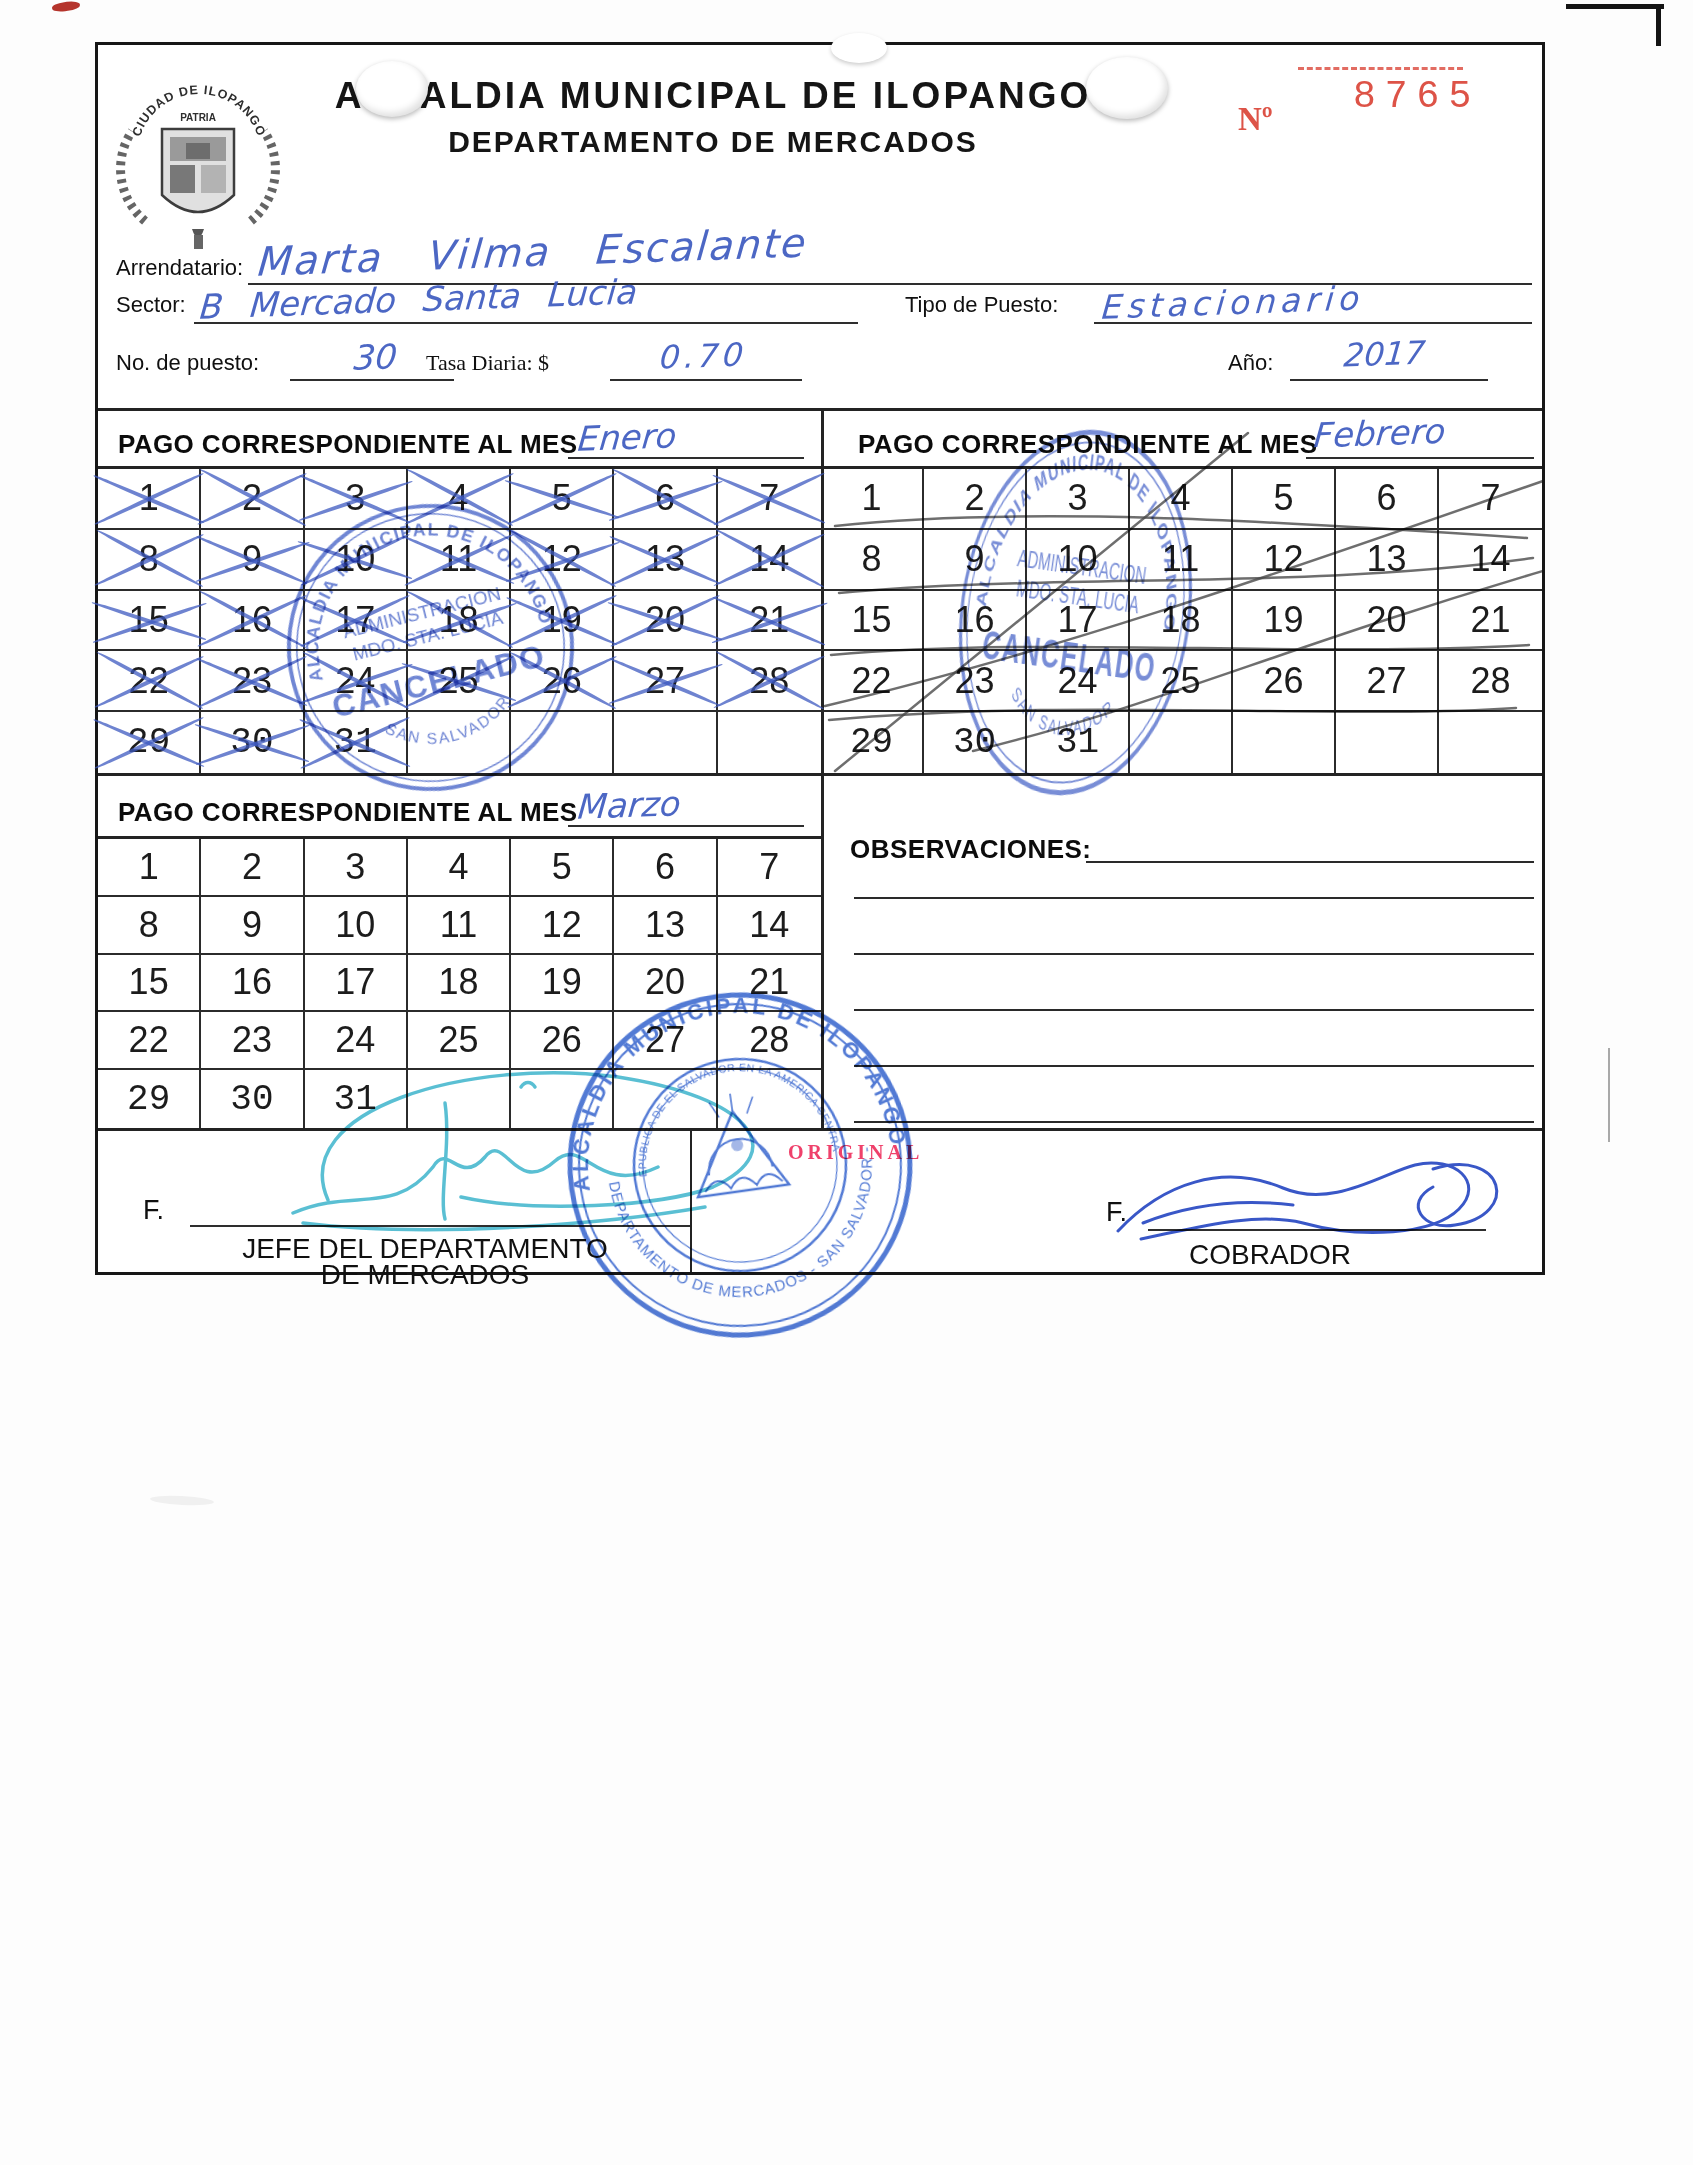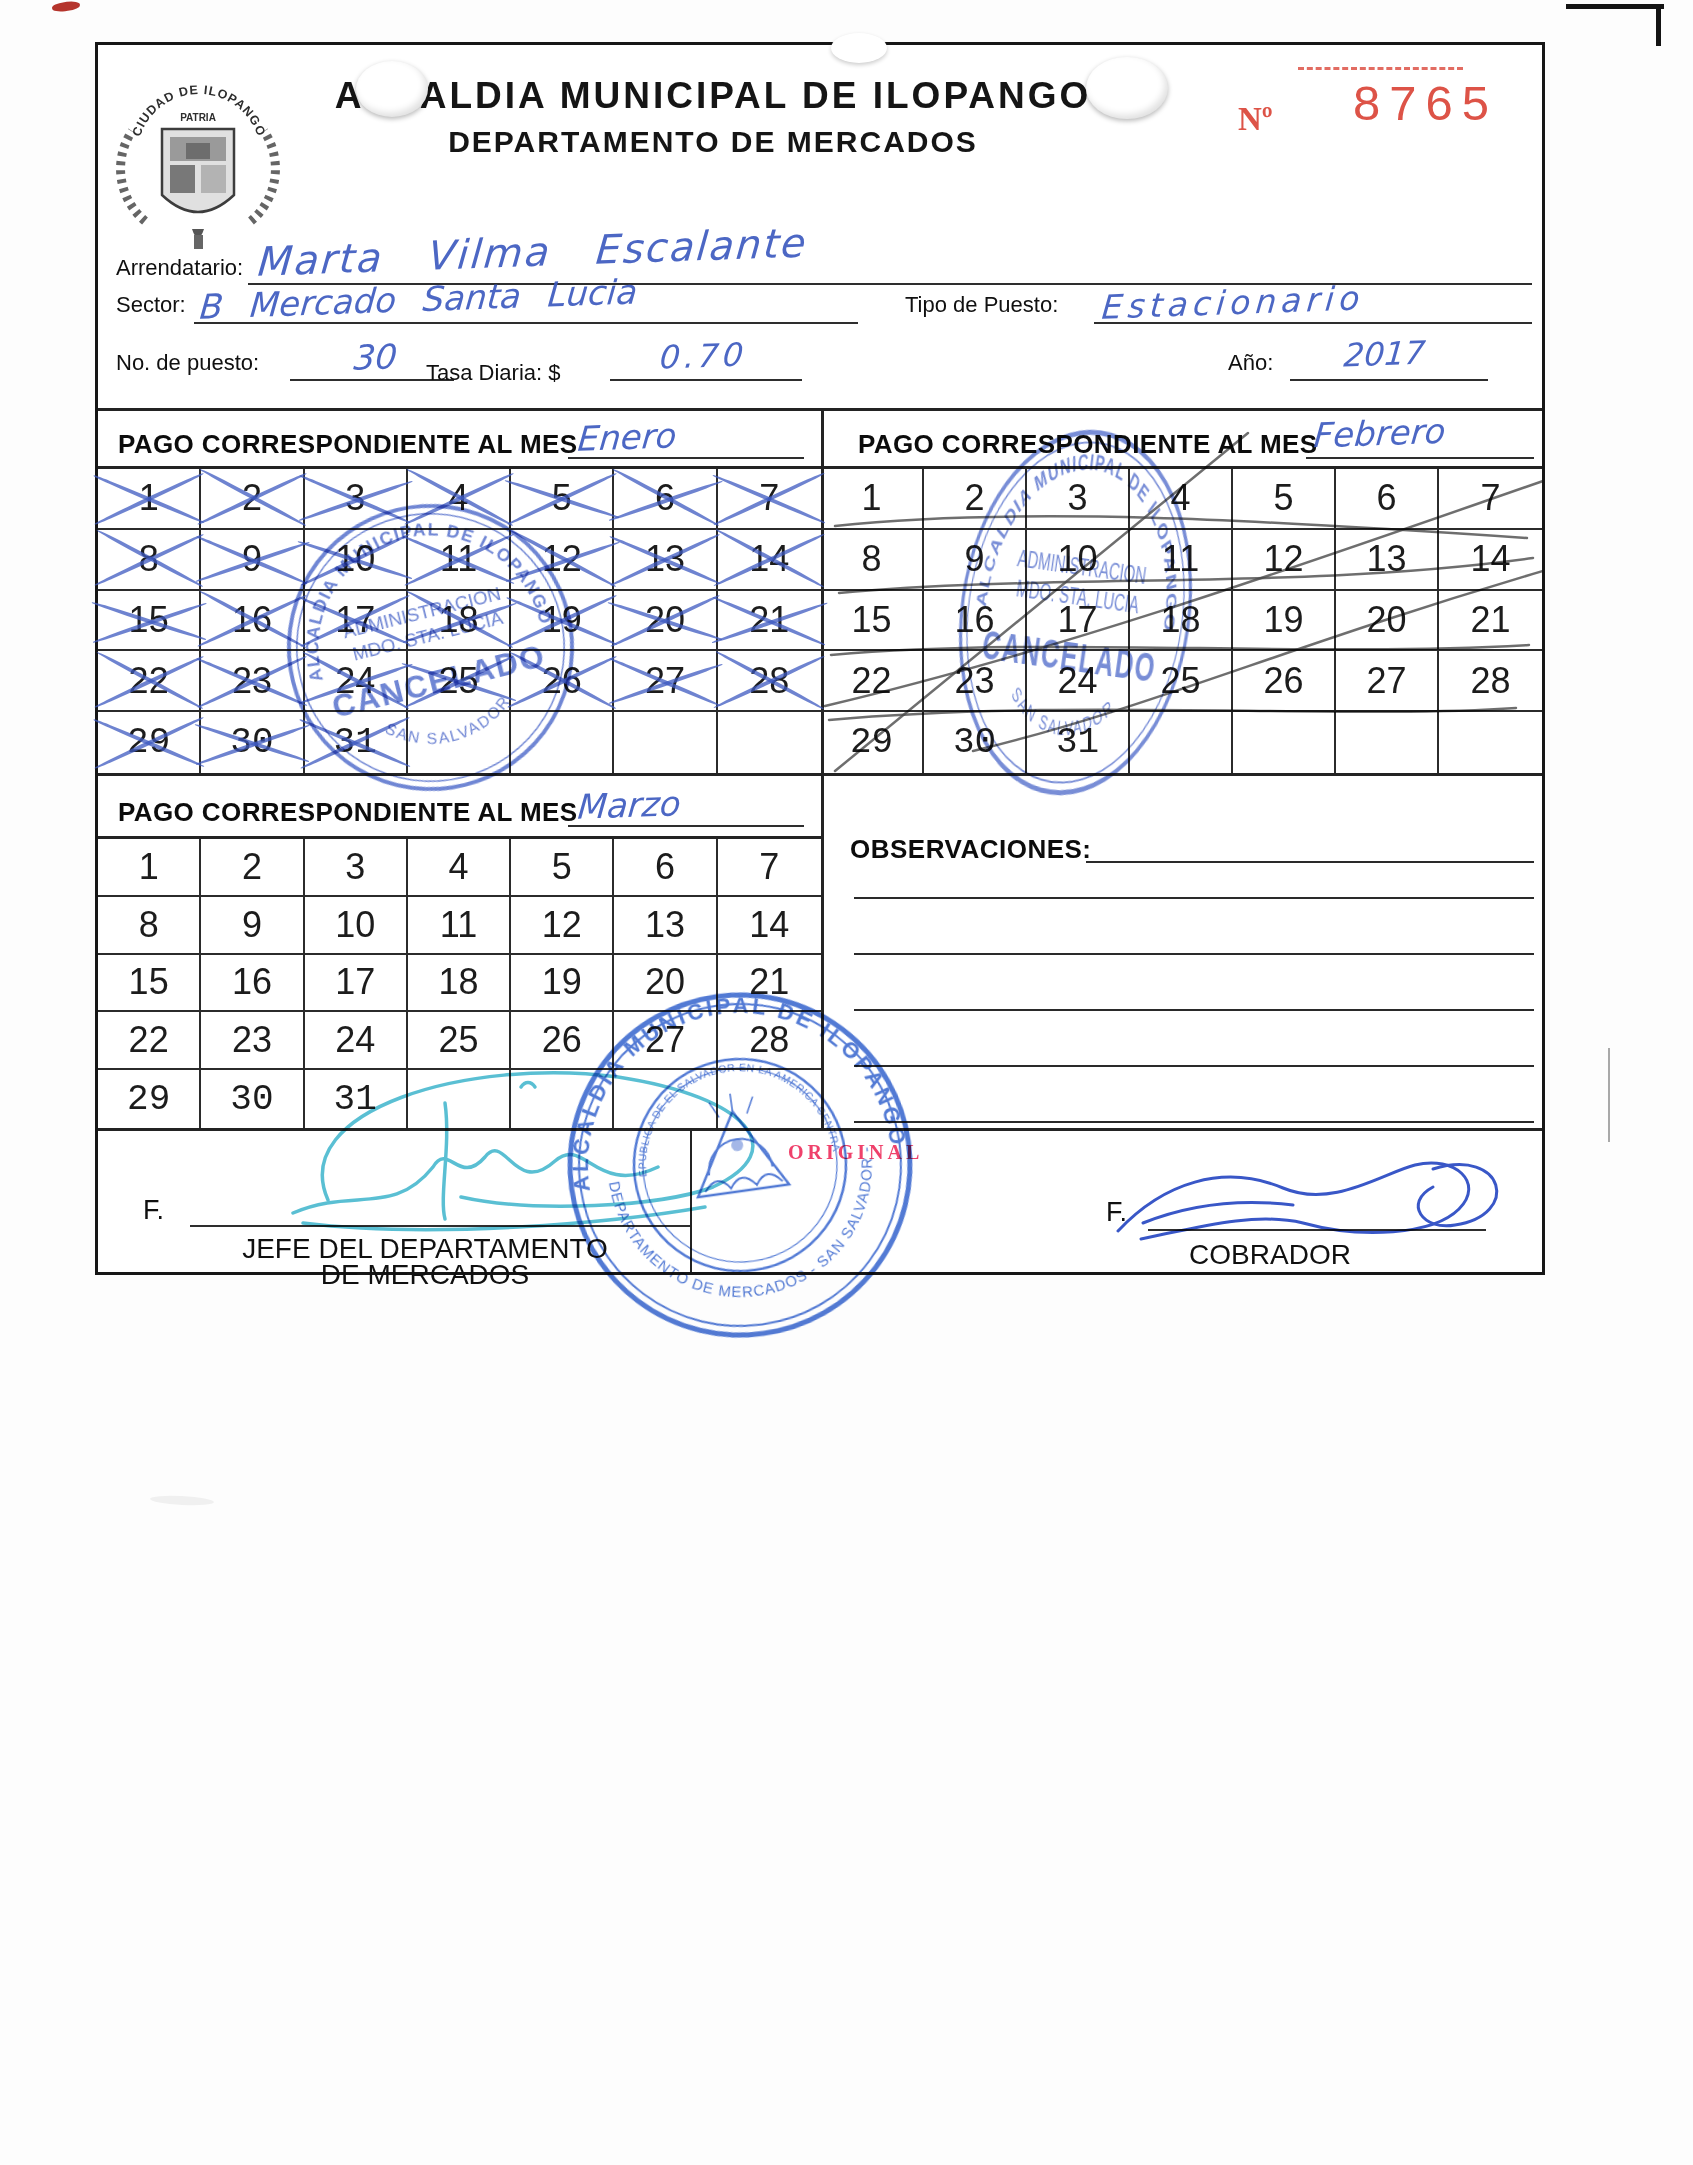--- a/index.html
+++ b/index.html
@@ -15,21 +15,21 @@
   
   .t1{font-size:37px;font-weight:700;letter-spacing:3px;white-space:nowrap;}
   .t2{font-size:30px;font-weight:700;letter-spacing:2px;margin-top:8px;white-space:nowrap;}
   .lbl{position:absolute;font-size:22px;color:#101010;white-space:nowrap;}
   .cal-head{position:absolute;font-size:26px;font-weight:700;letter-spacing:.4px;white-space:nowrap;color:#0c0c0c;}
   .obs-lbl{position:absolute;font-size:26px;font-weight:600;letter-spacing:.5px;color:#0c0c0c;}
   .foot-lbl{position:absolute;font-size:28px;color:#101010;text-align:center;}
   .f-mark{position:absolute;font-size:27px;color:#101010;}
   .numlabel{position:absolute;font-family:"Liberation Serif",serif;font-weight:700;font-size:33px;
             color:var(--number_red);}
-  .numval{position:absolute;font-family:Liberation Sans, sans-serif;font-size:49px;letter-spacing:9px;
+  .numval{position:absolute;font-family:Liberation Mono, monospace;font-size:38px;letter-spacing:9px;
           color:var(--number_red);filter:blur(.3px);}
   .numdash{position:absolute;border-top:3px dashed var(--number_red);width:165px;opacity:.85;}
   .original{position:absolute;font-family:"Liberation Serif",serif;font-weight:700;font-size:20px;
             letter-spacing:4px;color:var(--original_pink);filter:blur(.3px);}
   
   .hw{position:absolute;font-family:"DejaVu Sans",sans-serif;font-style:italic;color:var(--ink_blue);
       transform:rotate(-2deg) skewX(-7deg);white-space:nowrap;opacity:.93;}
   
   .cal-grid{position:absolute;display:grid;grid-template-columns:repeat(7,1fr);
             grid-template-rows:repeat(5,1fr);border-top:3px solid #232323;box-sizing:border-box;}
@@ -109,21 +109,21 @@
     <div class="hw" style="left:102px;top:234px;font-size:34px;word-spacing:16px;">B Mercado Santa Lucia</div>
 
     <div class="lbl" style="left:807px;top:247px;">Tipo de Puesto:</div>
     <div class="fldline" style="left:996px;top:277px;width:438px;"></div>
     <div class="hw" style="left:1004px;top:238px;font-size:33px;letter-spacing:5px;">Estacionario</div>
 
     <div class="lbl" style="left:18px;top:305px;">No. de puesto:</div>
     <div class="fldline" style="left:192px;top:334px;width:164px;"></div>
     <div class="hw" style="left:256px;top:292px;font-size:34px;">30</div>
 
-    <div class="lbl" style="left:328px;top:315px;">Tasa Diaria: $</div>
+    <div class="lbl" style="left:328px;top:305px;font-family:Liberation Serif, serif;">Tasa Diaria: $</div>
     <div class="fldline" style="left:512px;top:334px;width:192px;"></div>
     <div class="hw" style="left:562px;top:292px;font-size:32px;letter-spacing:4px;">0.70</div>
 
     <div class="lbl" style="left:1130px;top:305px;">Año:</div>
     <div class="fldline" style="left:1192px;top:334px;width:198px;"></div>
     <div class="hw" style="left:1246px;top:290px;font-size:32px;">2017</div>
 
     <div class="hline" style="left:0;top:363px;width:1444px;"></div>
     <div class="hline" style="left:0;top:728px;width:1444px;"></div>
     <div class="hline" style="left:0;top:1083px;width:1444px;"></div>

